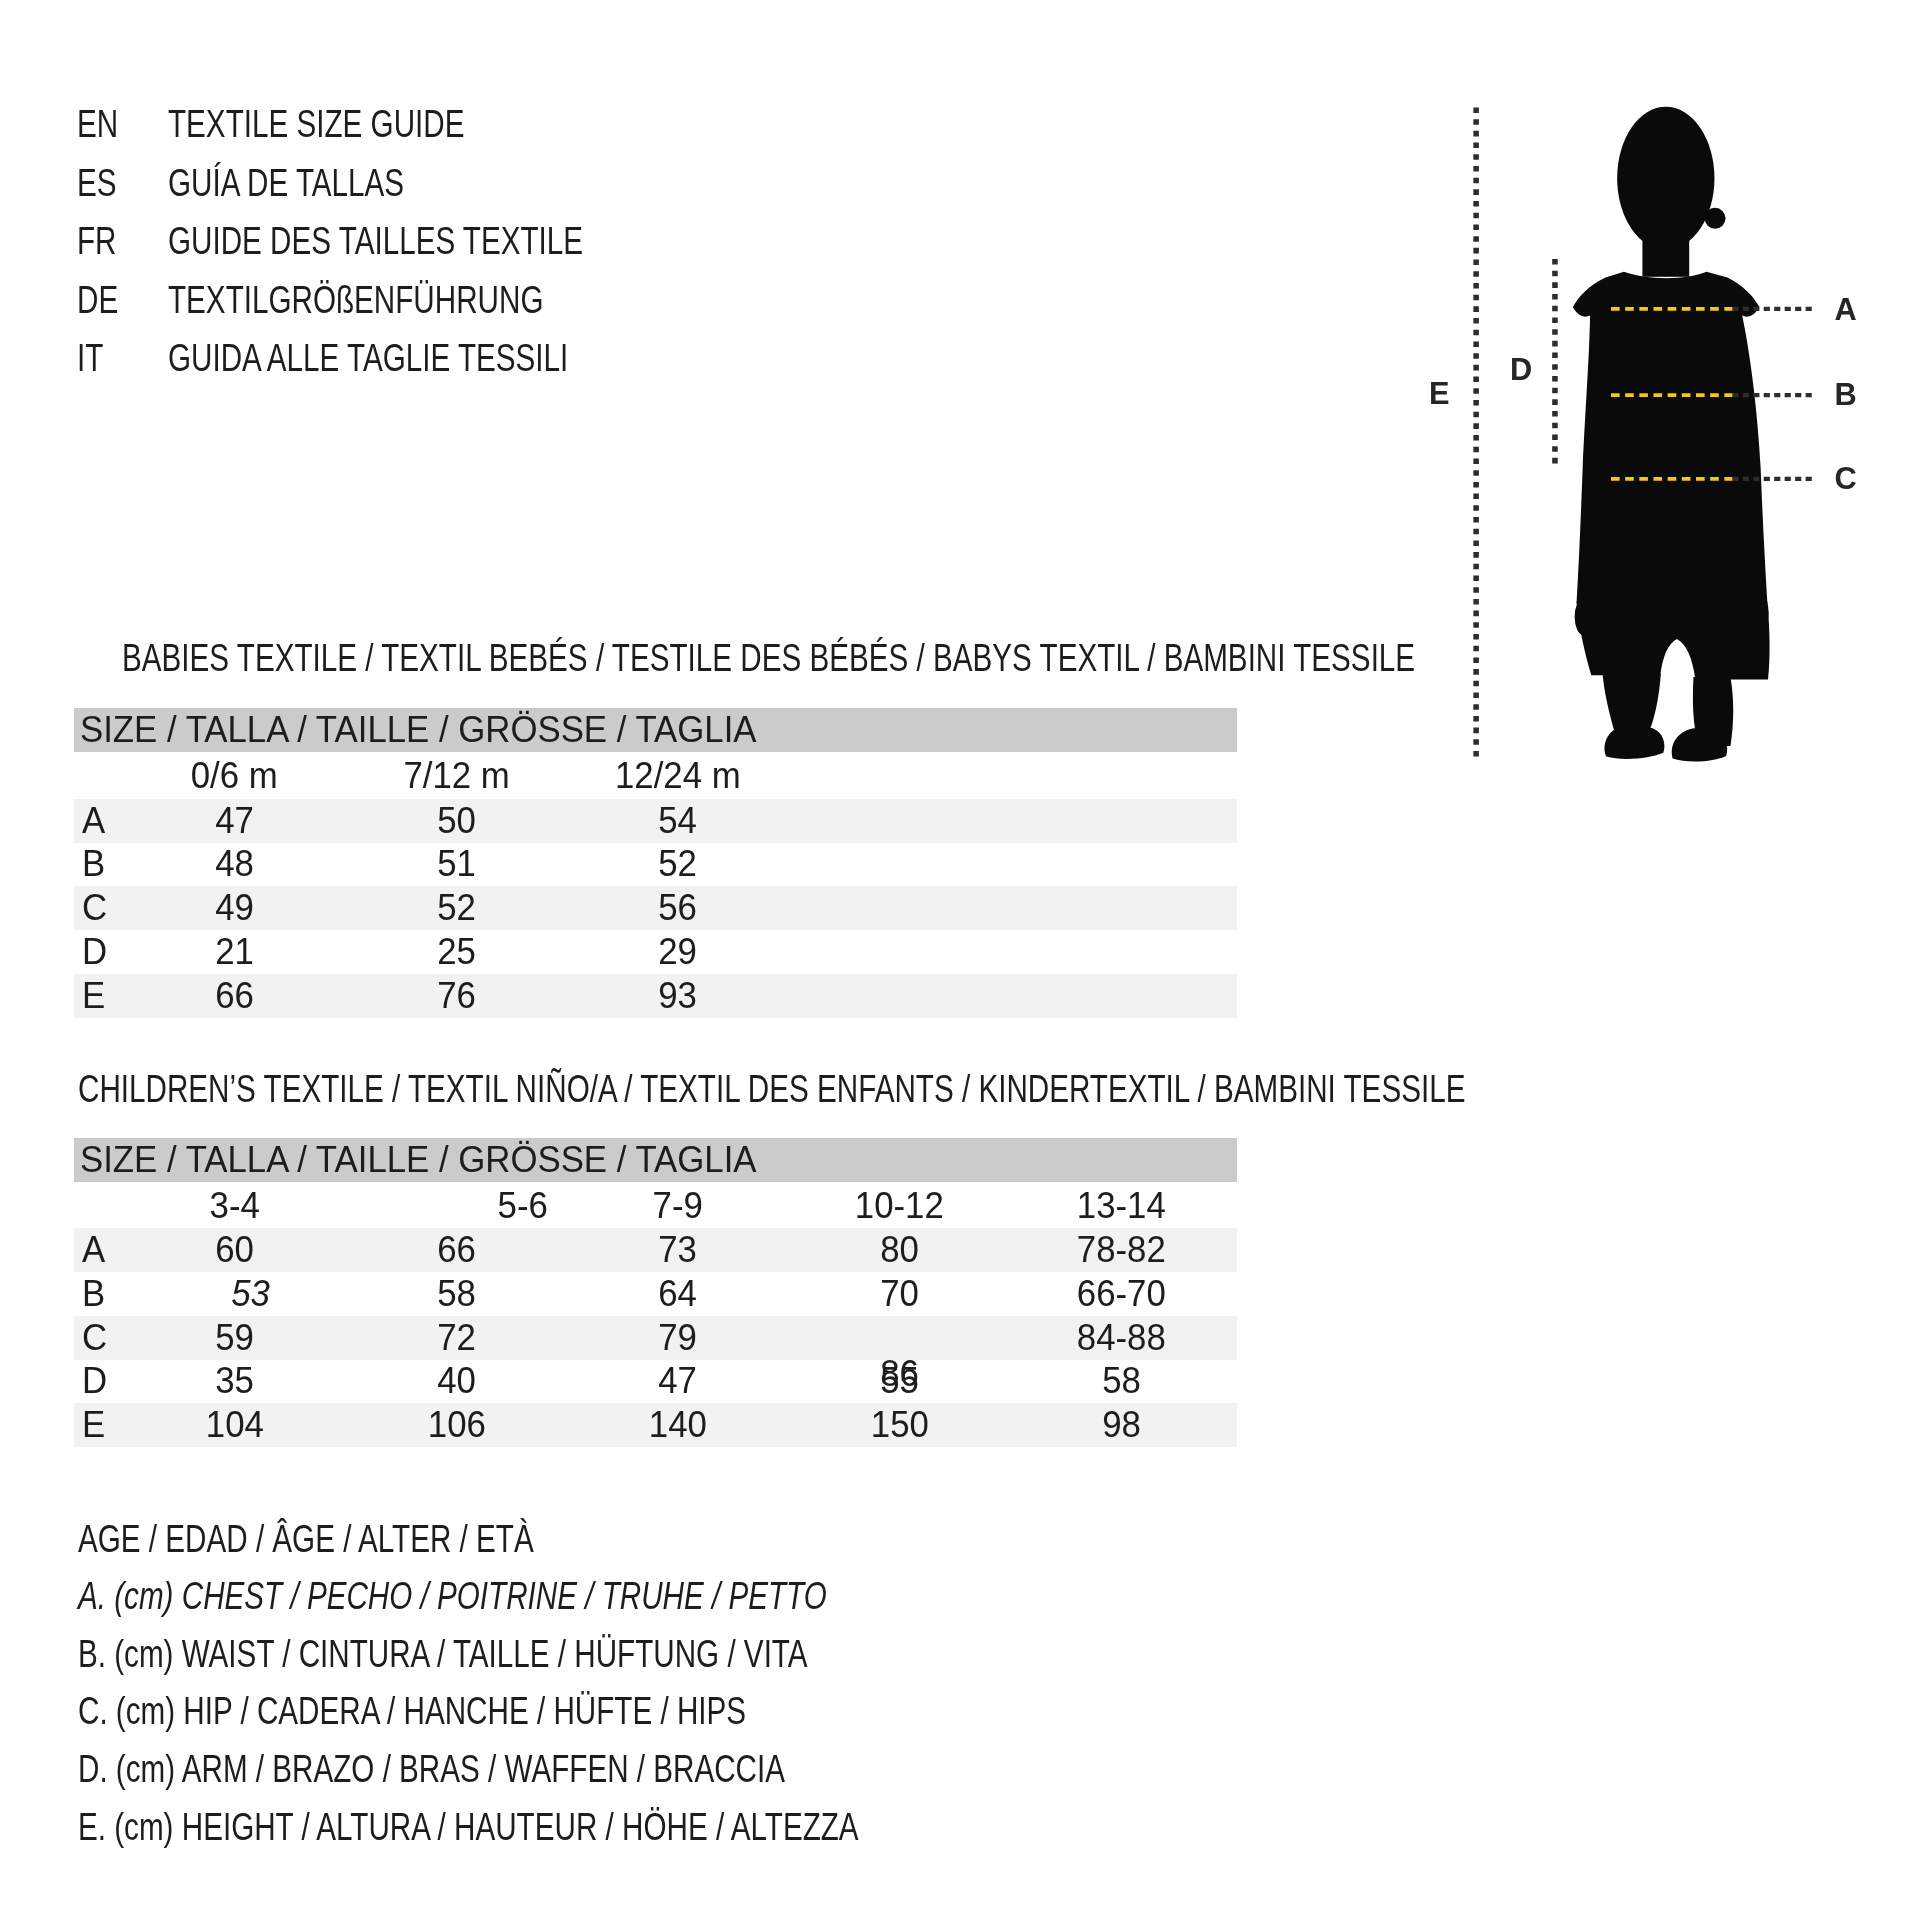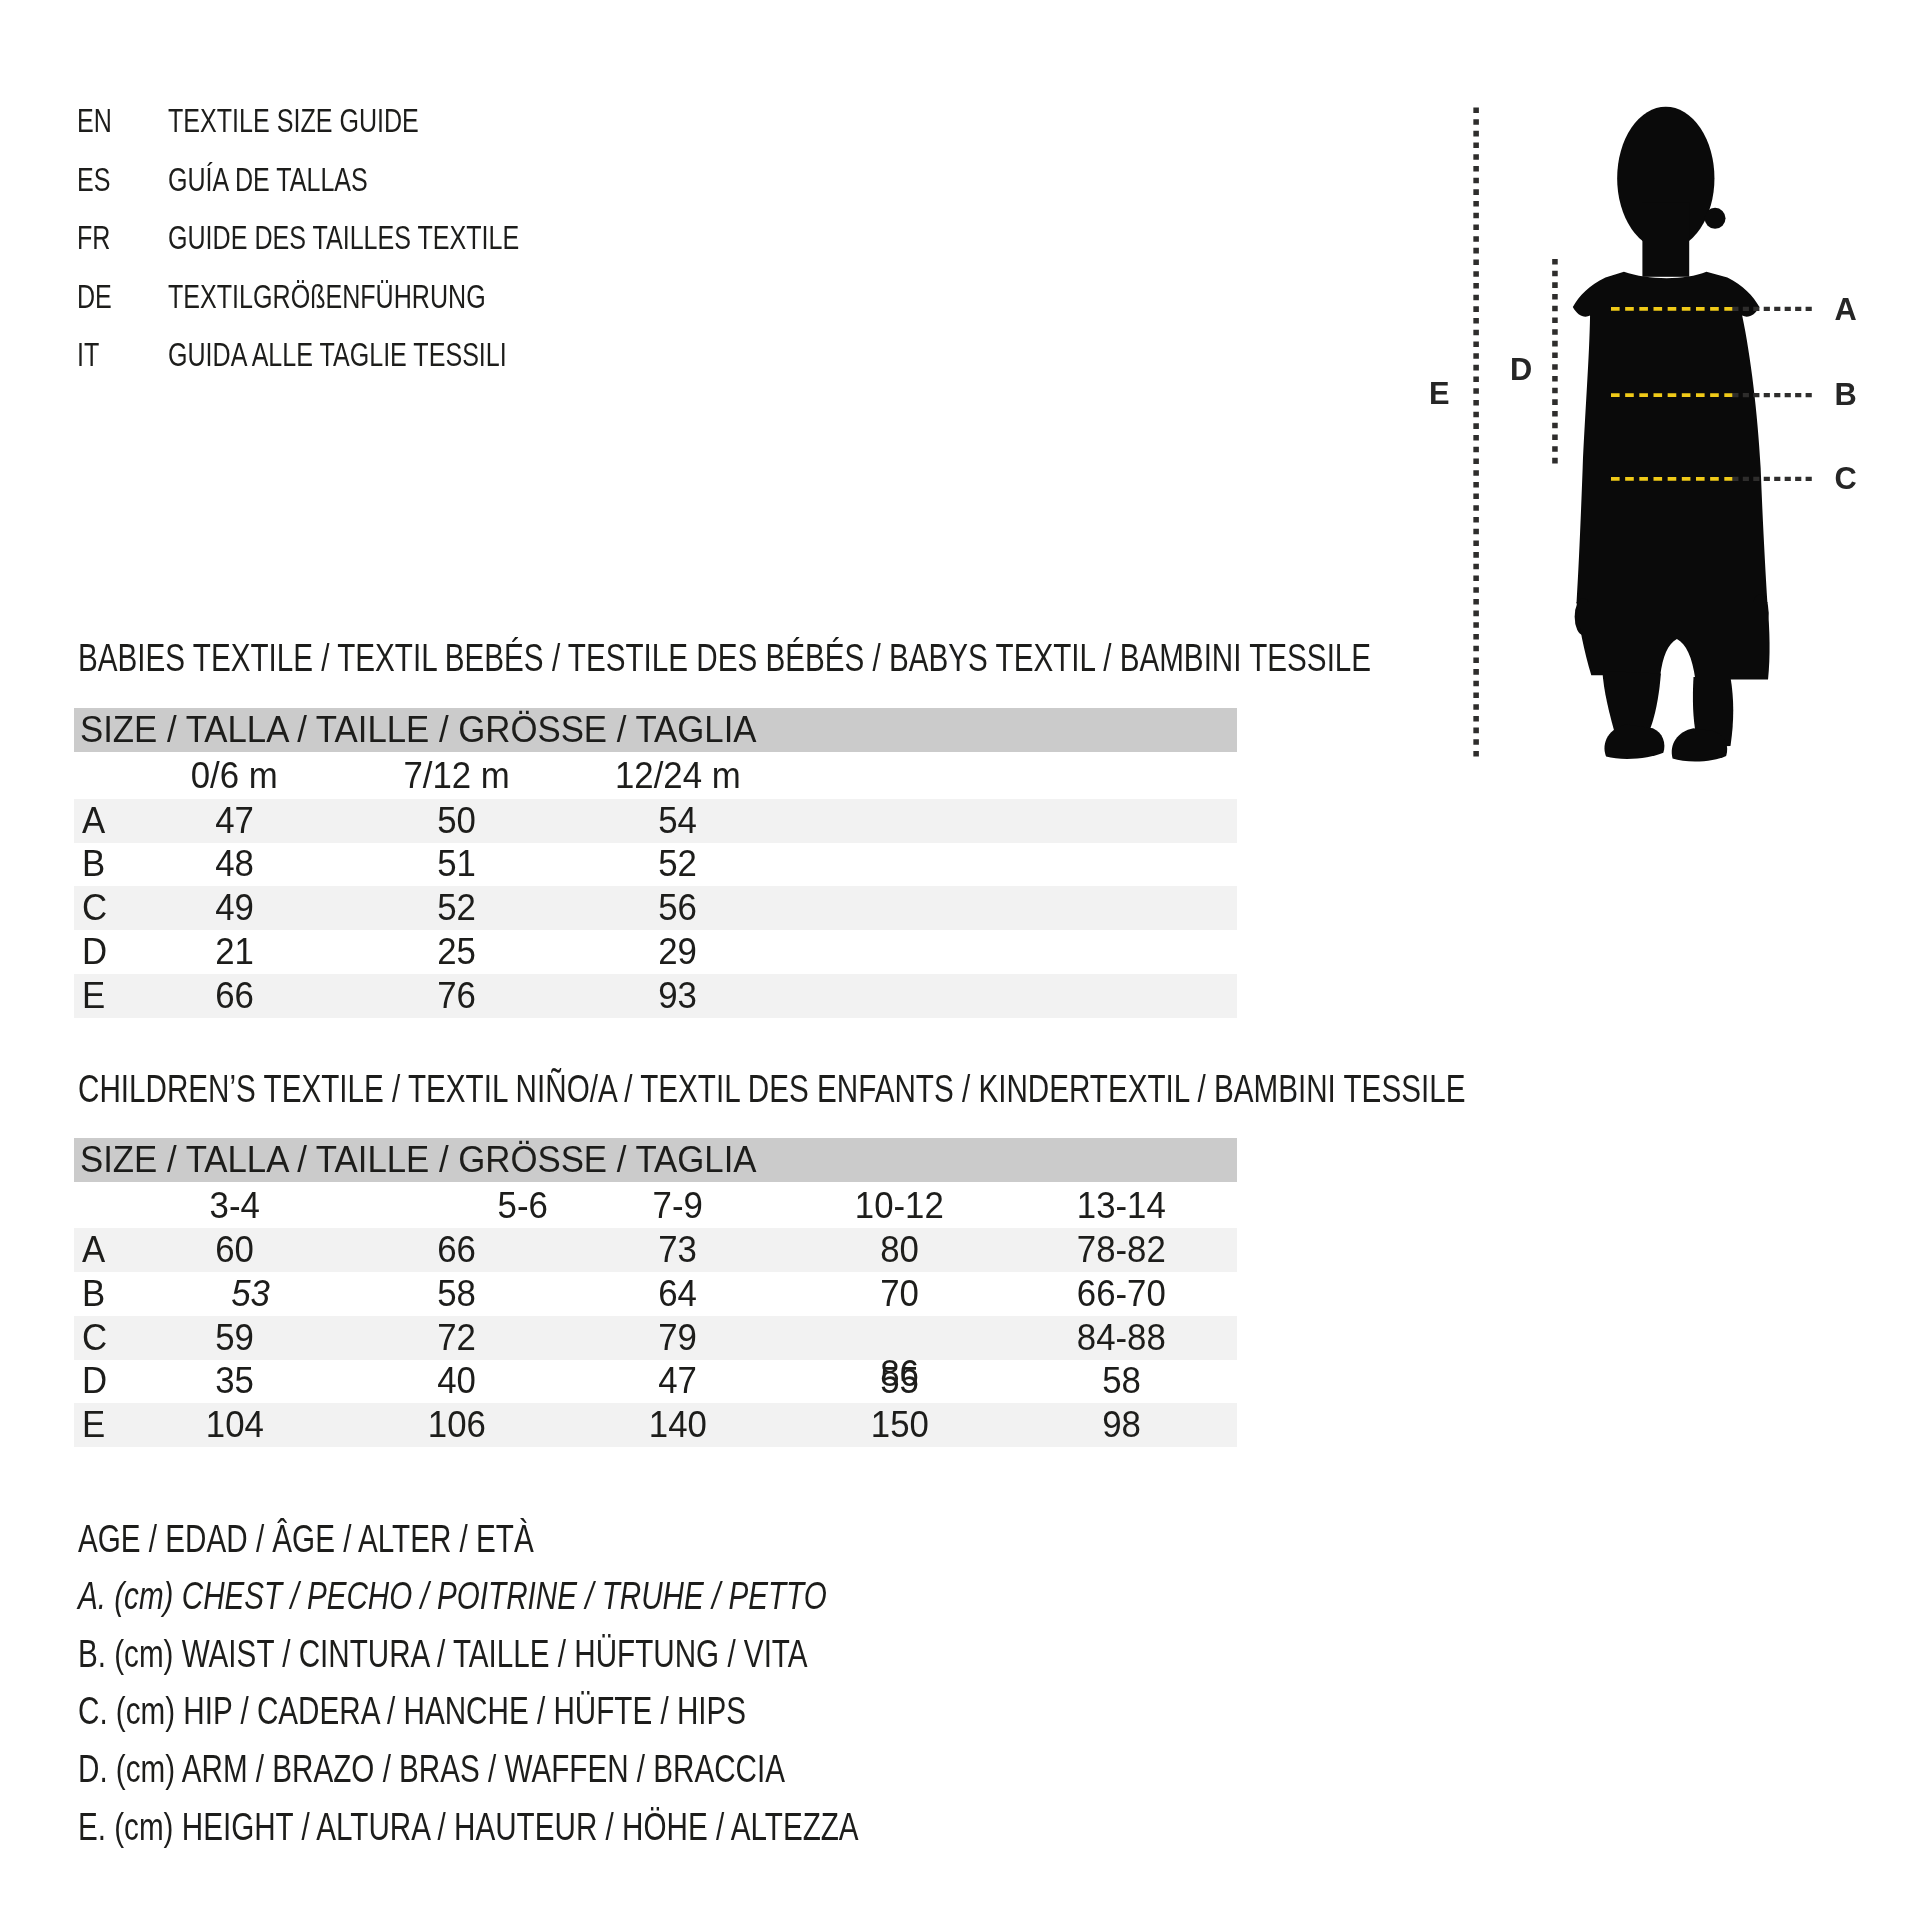--- a/index.html
+++ b/index.html
@@ -2,21 +2,21 @@
 <html style="font-size:10px"><head>
 <meta charset="utf-8">
 <style>
   html,body{margin:0;padding:0;background:#ffffff;}
   #canvas{position:relative;width:1926px;height:1926px;background:#ffffff;overflow:hidden;
           font-family:"Liberation Sans","DejaVu Sans",sans-serif;color:#1d1d1b;}
   .abs{position:absolute;}
   .cond{display:inline-block;transform:scaleX(0.76);transform-origin:0 50%;white-space:nowrap;}
   .condc{display:inline-block;transform:scaleX(0.94);transform-origin:50% 50%;white-space:nowrap;}
   .condl{display:inline-block;transform:scaleX(0.94);transform-origin:0 50%;white-space:nowrap;}
-  .lang-row{position:absolute;left:77px;font-size:33px;line-height:1;}
+  .lang-row{position:absolute;left:77px;font-size:39px;line-height:1;}
   .lang-code{display:inline-block;width:91px;}
   .section-title{position:absolute;left:78px;font-size:39px;line-height:1;}
   .bar{position:absolute;left:74px;width:1163px;height:44px;background:#cbcbcb;}
   .bar-label{position:absolute;left:80px;font-size:37px;line-height:44px;}
   .colhead,.cell{position:absolute;width:185px;text-align:center;font-size:37px;line-height:44px;}
   .stripe{position:absolute;left:74px;width:1163px;height:44px;}
   .rowlabel{position:absolute;left:82px;font-size:37px;line-height:44px;}
   .legend-line{position:absolute;left:78px;font-size:39px;line-height:1;}
   svg text{font-family:"Liberation Sans","DejaVu Sans",sans-serif;}
 </style>
@@ -67,21 +67,21 @@
     <line x1="512" y1="628" x2="648" y2="628" stroke="#2e2d2c" stroke-width="7" stroke-dasharray="10 7"></line>
 
     <text x="678" y="370" font-size="50" font-weight="bold" fill="#262626">A</text>
     <text x="678" y="508" font-size="50" font-weight="bold" fill="#262626">B</text>
     <text x="678" y="645" font-size="50" font-weight="bold" fill="#262626">C</text>
     <text x="169" y="467" text-anchor="middle" font-size="50" font-weight="bold" fill="#262626">D</text>
     <text x="36" y="507" text-anchor="middle" font-size="50" font-weight="bold" fill="#262626">E</text>
   </svg>
 
   <div id="tables">
-      <div class="section-title" style="top: 638px;"><span class="cond">BABIES TEXTILE / TEXTIL BEBÉS / TESTILE DES BÉBÉS / BABYS TEXTIL / BAMBINI TESSILE</span></div>
+      <div class="section-title" style="top: 638px; margin-left: 44px;"><span class="cond">BABIES TEXTILE / TEXTIL BEBÉS / TESTILE DES BÉBÉS / BABYS TEXTIL / BAMBINI TESSILE</span></div>
       <div class="bar" style="top: 708px;"></div>
       <div class="bar-label" style="top: 708px;"><span class="condl">SIZE / TALLA / TAILLE / GRÖSSE / TAGLIA</span></div>
       <div class="colhead" style="left: 142px; top: 757px; line-height: 37px;"><span class="condc">0/6 m</span></div>
       <div class="colhead" style="left: 364px; top: 757px; line-height: 37px;"><span class="condc">7/12 m</span></div>
       <div class="colhead" style="left: 585px; top: 757px; line-height: 37px;"><span class="condc">12/24 m</span></div>
       <div class="stripe" style="top: 799px; background: rgb(242, 242, 242);"></div>
       <div class="rowlabel" style="top: 799px;"><span class="condl">A</span></div>
       <div class="cell" style="left: 142px; top: 799px;"><span class="condc">47</span></div>
       <div class="cell" style="left: 364px; top: 799px;"><span class="condc">50</span></div>
       <div class="cell" style="left: 585px; top: 799px;"><span class="condc">54</span></div>

